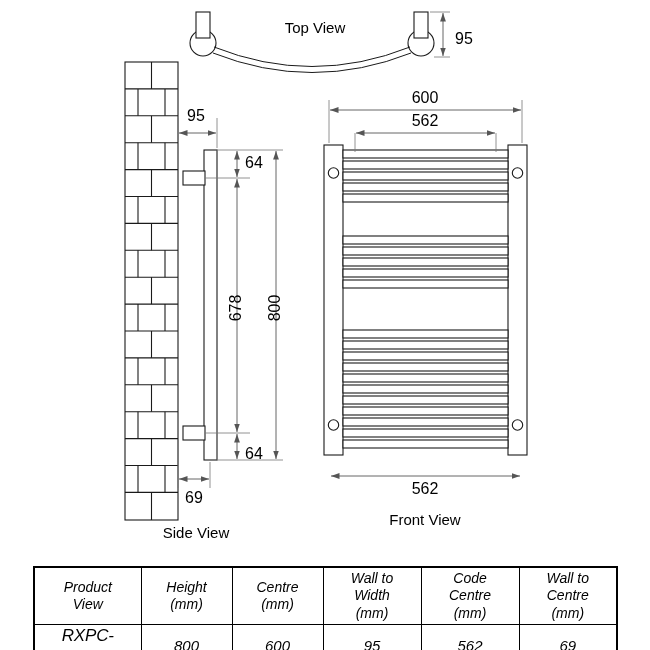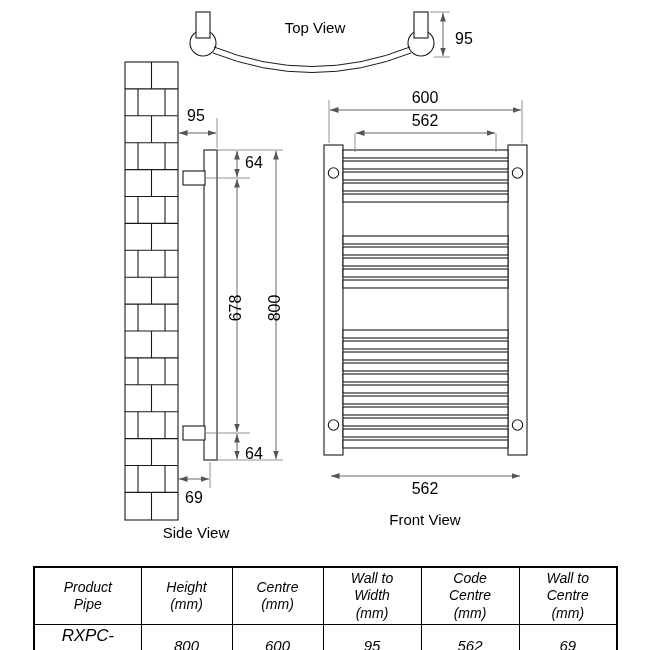--- a/index.html
+++ b/index.html
@@ -312,21 +312,21 @@
         <col class="c-h">
         <col class="c-w">
       <col class="c-wf">
         <col class="c-pc">
         <col class="c-wc">
     </colgroup>
     <thead>
       <tr>
         <th>
           <span class="hdr-l1">Product</span>
-          <span class="hdr-l2">Pipe</span>
+          <span class="hdr-l2">View</span>
         </th>
         <th>
           <span class="hdr-l1">Height</span>
           <span class="hdr-l2">(mm)</span>
         </th>
         <th>
           <span class="hdr-l1">Centre</span>
           <span class="hdr-l2">(mm)</span>
         </th>
         <th>

